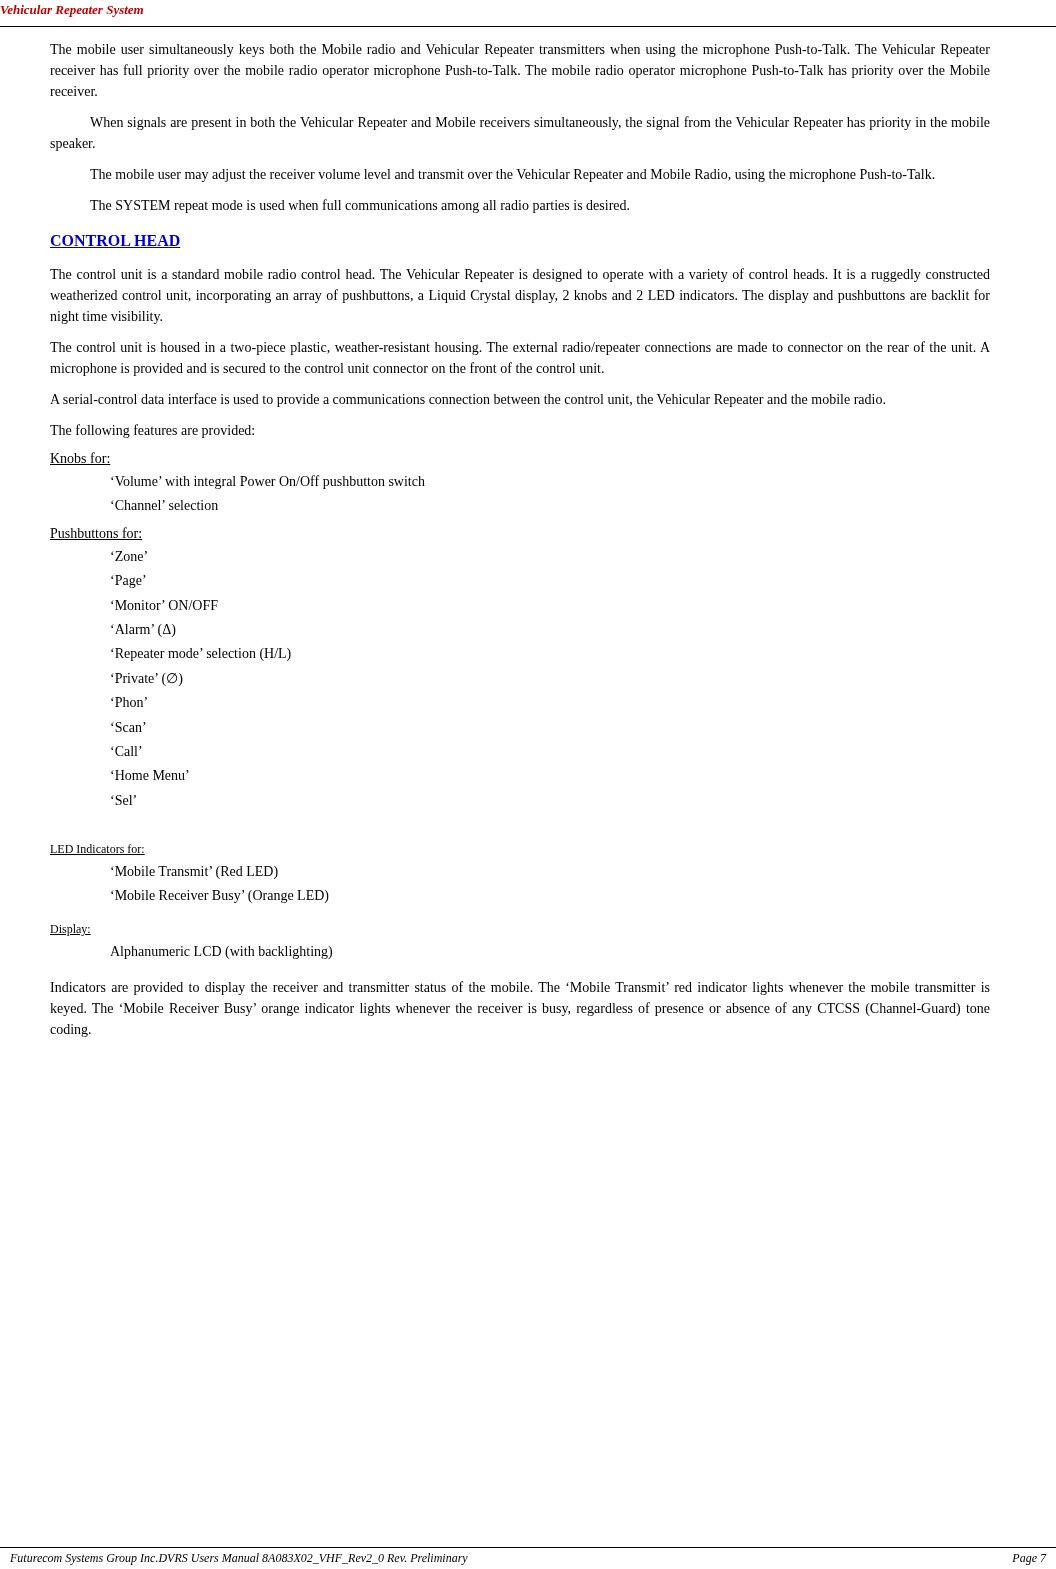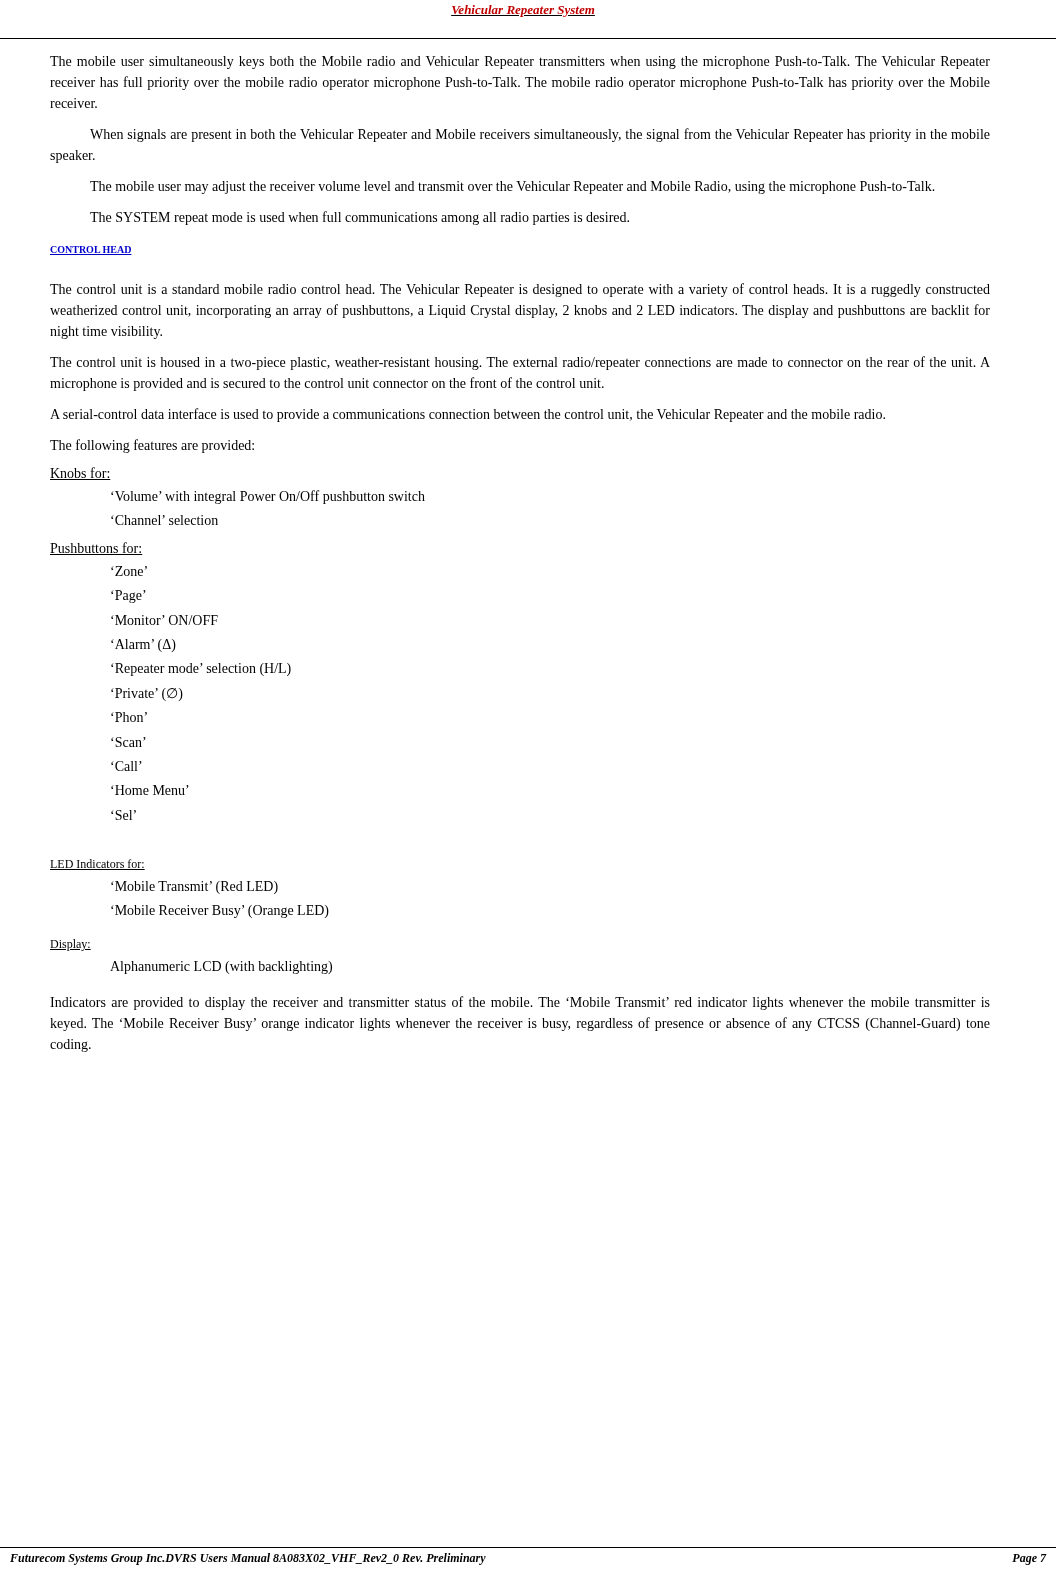--- a/index.html
+++ b/index.html
@@ -21,23 +21,22 @@
     .page-container {
       width: 1056px;
       min-height: 1569px;
       padding: 0;
       position: relative;
     }
 
     .header-bar {
       width: 100%;
       border-bottom: 1px solid #000;
-      text-align: center;
-      padding: 2px 10px 20px 0;
-      text-decoration: underline;
+      text-align: left;
+      padding: 2px 10px 8px 0;
     }
 
     .header-title {
       font-style: italic;
       font-weight: bold;
       color: #c00000;
       font-size: 13px;
     }
 
     .content-area {
@@ -54,23 +53,23 @@
       margin-bottom: 10px;
       text-align: justify;
       line-height: 1.5;
       text-indent: 40px;
     }
 
     .section-heading {
       color: #0000cc;
       text-decoration: underline;
       font-weight: bold;
-      font-size: 10px;
+      font-size: 16px;
       margin-top: 16px;
-      margin-bottom: 24px;
+      margin-bottom: 14px;
     }
 
     .list-label {
       text-decoration: underline;
       font-size: 14px;
       margin-top: 8px;
       margin-bottom: 4px;
     }
 
     .list-item {
@@ -90,21 +89,21 @@
       position: absolute;
       bottom: 0;
       left: 0;
       right: 0;
       border-top: 1px solid #000;
       display: flex;
       justify-content: space-between;
       padding: 3px 10px;
       font-size: 12px;
       font-style: italic;
-      font-weight: bold;
+      font-weight: normal;
       gap: 45px;
     }
 
     .footer-left {
       color: #000;
     }
 
     .footer-right {
       color: #000;
     }

